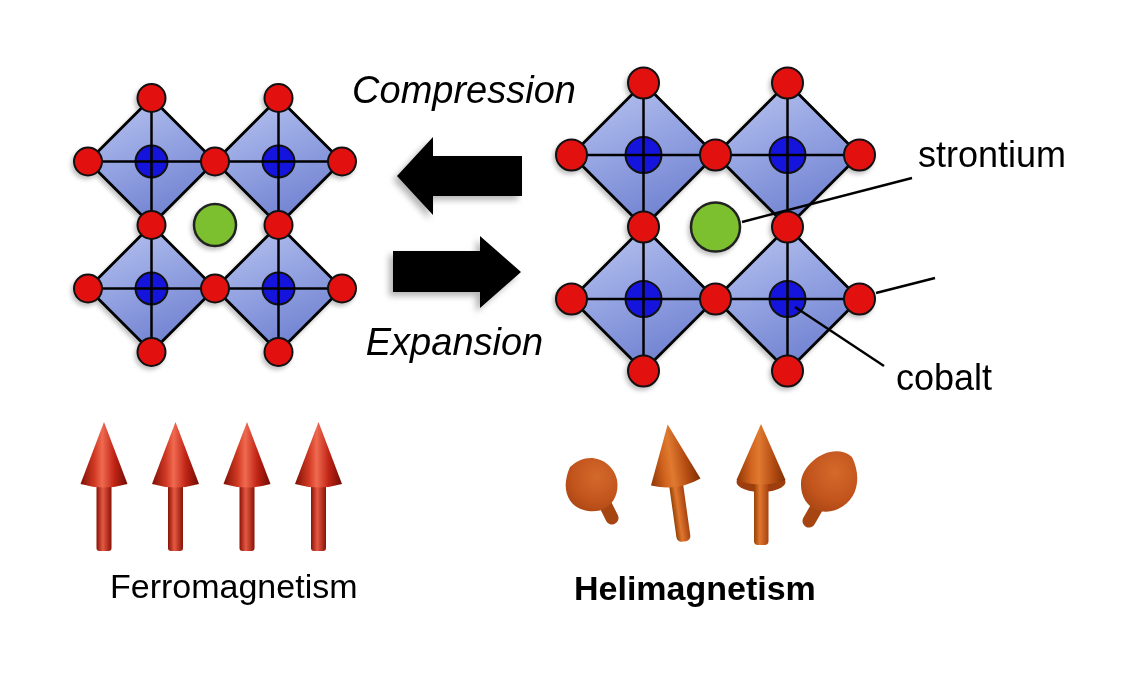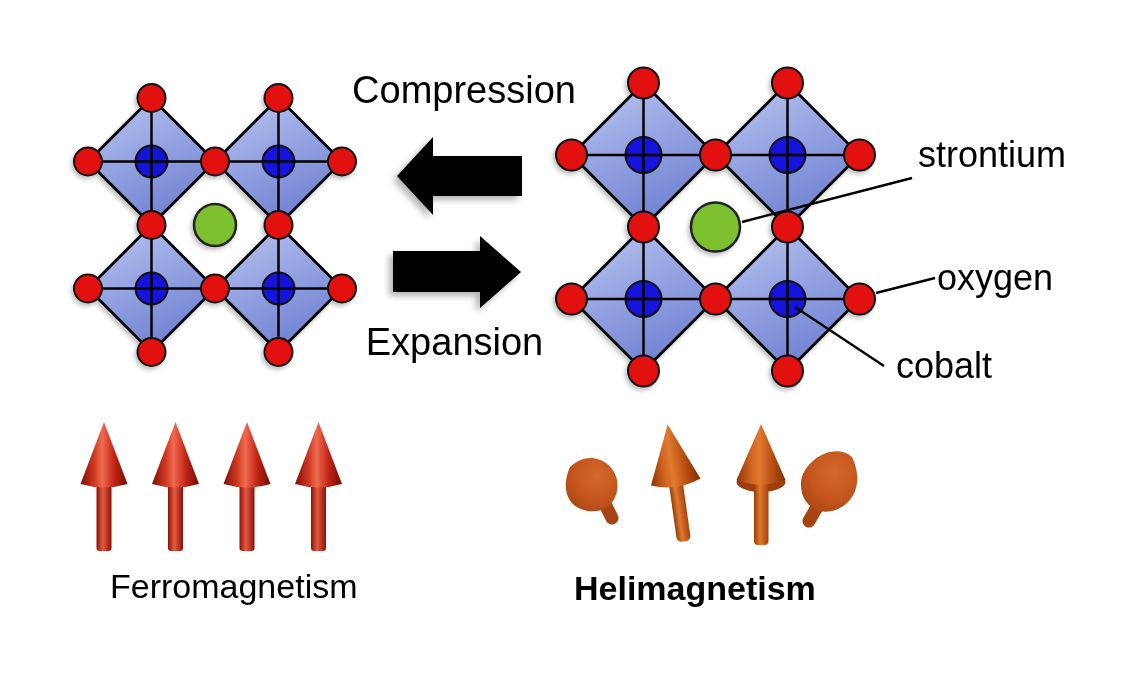--- a/index.html
+++ b/index.html
@@ -2,21 +2,21 @@
 <html><head>
 <meta charset="utf-8">
 <style>
   html,body{margin:0;padding:0;background:#fff;}
   .canvas{
     position:relative;width:1124px;height:688px;background:#ffffff;
     font-family:"Liberation Sans",sans-serif;overflow:hidden;
   }
   .canvas svg{position:absolute;left:0;top:0;}
   .label{position:absolute;color:#000;white-space:nowrap;text-align:center;}
-  .lbl-process{font-size:38px;line-height:38px;text-align:center;}
+  .lbl-process{font-size:38px;line-height:38px;text-align:center;font-style:italic;}
   .lbl-atom{font-size:36px;line-height:36px;}
   .lbl-magnet{font-size:34px;line-height:34px;}
   .bold{font-weight:bold;}
   .two-line{line-height:44px;}
   .block-arrow{filter:drop-shadow(-4px 4px 3px rgba(120,120,120,0.55));}
   .structure{filter:drop-shadow(-2px 3px 2px rgba(120,120,120,0.45));}
 </style>
 </head>
 <body>
 
@@ -173,18 +173,17 @@
       </g>
     </g>
   </svg>
 
   <div class="label lbl-process" style="left:334px;top:71px;width:260px;">Compression</div>
   <div class="label lbl-process" style="left:335px;top:323px;width:239px;">Expansion</div>
 
   <div class="label lbl-atom two-line" style="left:918px;top:133px;">
     <div>strontium</div>
   </div>
-  <div class="label lbl-atom" style="left:937px;top:260px;">oxygen</div>
-  <div class="label lbl-atom" style="left:896px;top:348px;">cobalt</div>
+  <div class="label lbl-atom" style="left:896px;top:360px;">cobalt</div>
 
   <div class="label lbl-magnet" style="left:110px;top:569px;">Ferromagnetism</div>
   <div class="label lbl-magnet bold" style="left:574px;top:571px;">Helimagnetism</div>
 </div>
 
 </body></html>

